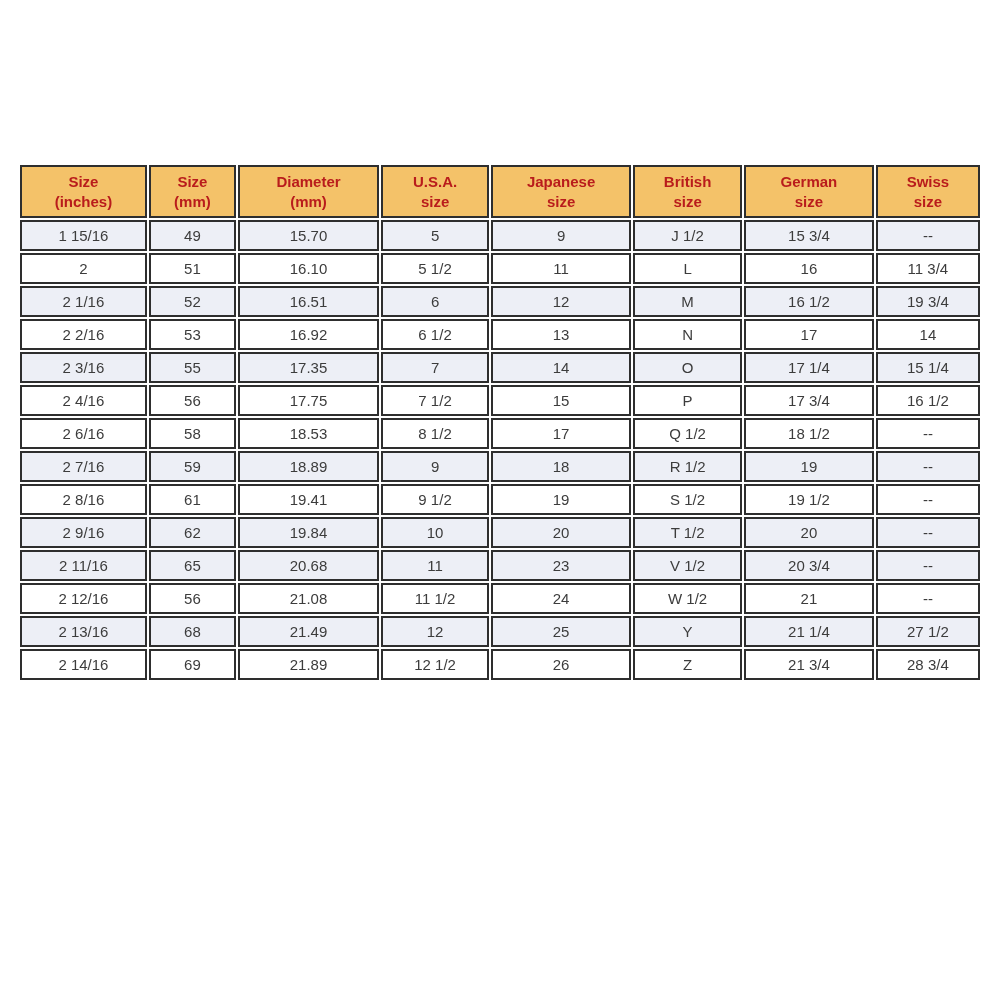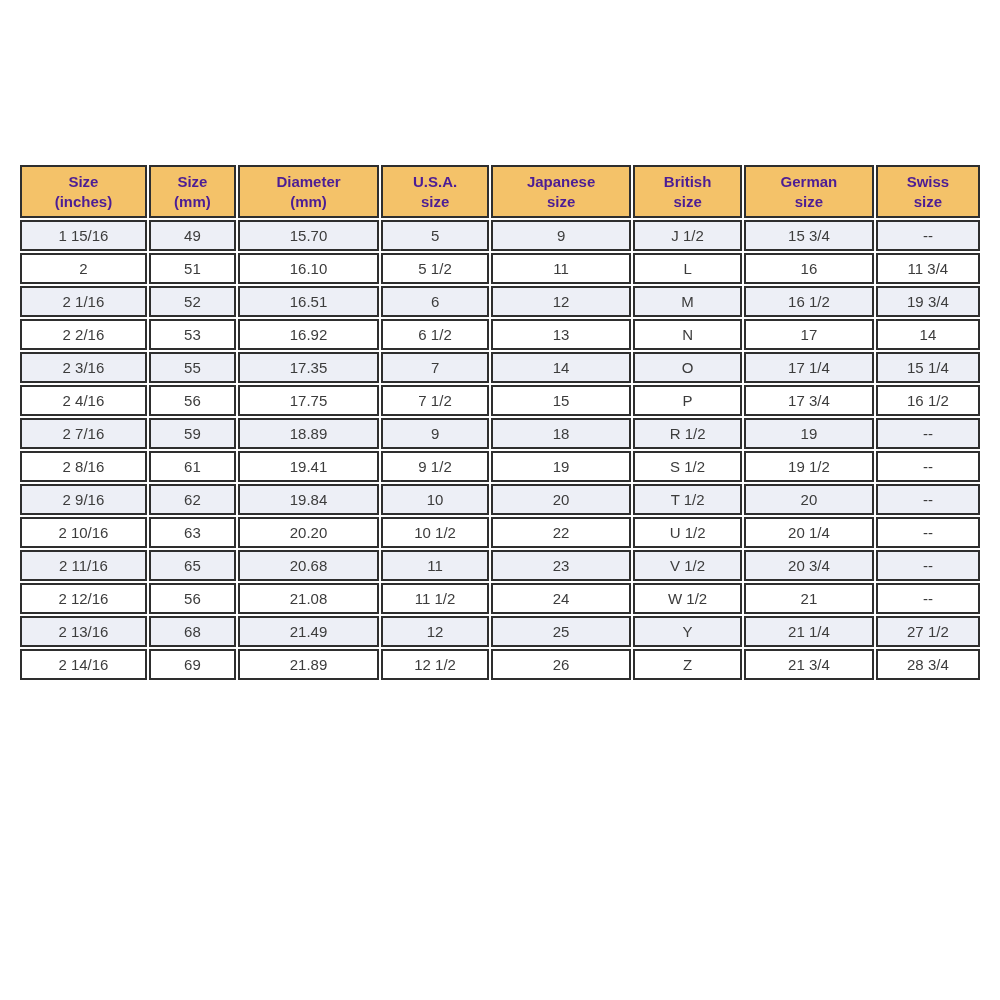--- a/index.html
+++ b/index.html
@@ -28,21 +28,21 @@
   table.size-table th,
   table.size-table td {
     border: 2px solid #2e2e2e;
     text-align: center;
     vertical-align: middle;
     overflow: hidden;
     white-space: nowrap;
   }
   table.size-table th {
     background: #f4c269;
-    color: #4c1d95;
+    color: #b91c1c;
     font-weight: bold;
     font-size: 15px;
     line-height: 1.3;
     height: 49px;
     padding: 0 2px;
   }
   table.size-table td {
     background: #ffffff;
     color: #3c3c3c;
     font-size: 15px;
@@ -142,20 +142,30 @@
         <tr>
           <td>2 4/16</td>
           <td>56</td>
           <td>17.75</td>
           <td>7 1/2</td>
           <td>15</td>
           <td>P</td>
           <td>17 3/4</td>
           <td>16 1/2</td>
         </tr>
+        <tr>
+          <td>2 6/16</td>
+          <td>58</td>
+          <td>18.53</td>
+          <td>8 1/2</td>
+          <td>17</td>
+          <td>Q 1/2</td>
+          <td>18 1/2</td>
+          <td>--</td>
+        </tr>
         <tr class="alt">
           <td>2 7/16</td>
           <td>59</td>
           <td>18.89</td>
           <td>9</td>
           <td>18</td>
           <td>R 1/2</td>
           <td>19</td>
           <td>--</td>
         </tr>
@@ -170,30 +180,20 @@
           <td>--</td>
         </tr>
         <tr class="alt">
           <td>2 9/16</td>
           <td>62</td>
           <td>19.84</td>
           <td>10</td>
           <td>20</td>
           <td>T 1/2</td>
           <td>20</td>
-          <td>--</td>
-        </tr>
-        <tr>
-          <td>2 10/16</td>
-          <td>63</td>
-          <td>20.20</td>
-          <td>10 1/2</td>
-          <td>22</td>
-          <td>U 1/2</td>
-          <td>20 1/4</td>
           <td>--</td>
         </tr>
         <tr class="alt">
           <td>2 11/16</td>
           <td>65</td>
           <td>20.68</td>
           <td>11</td>
           <td>23</td>
           <td>V 1/2</td>
           <td>20 3/4</td>

